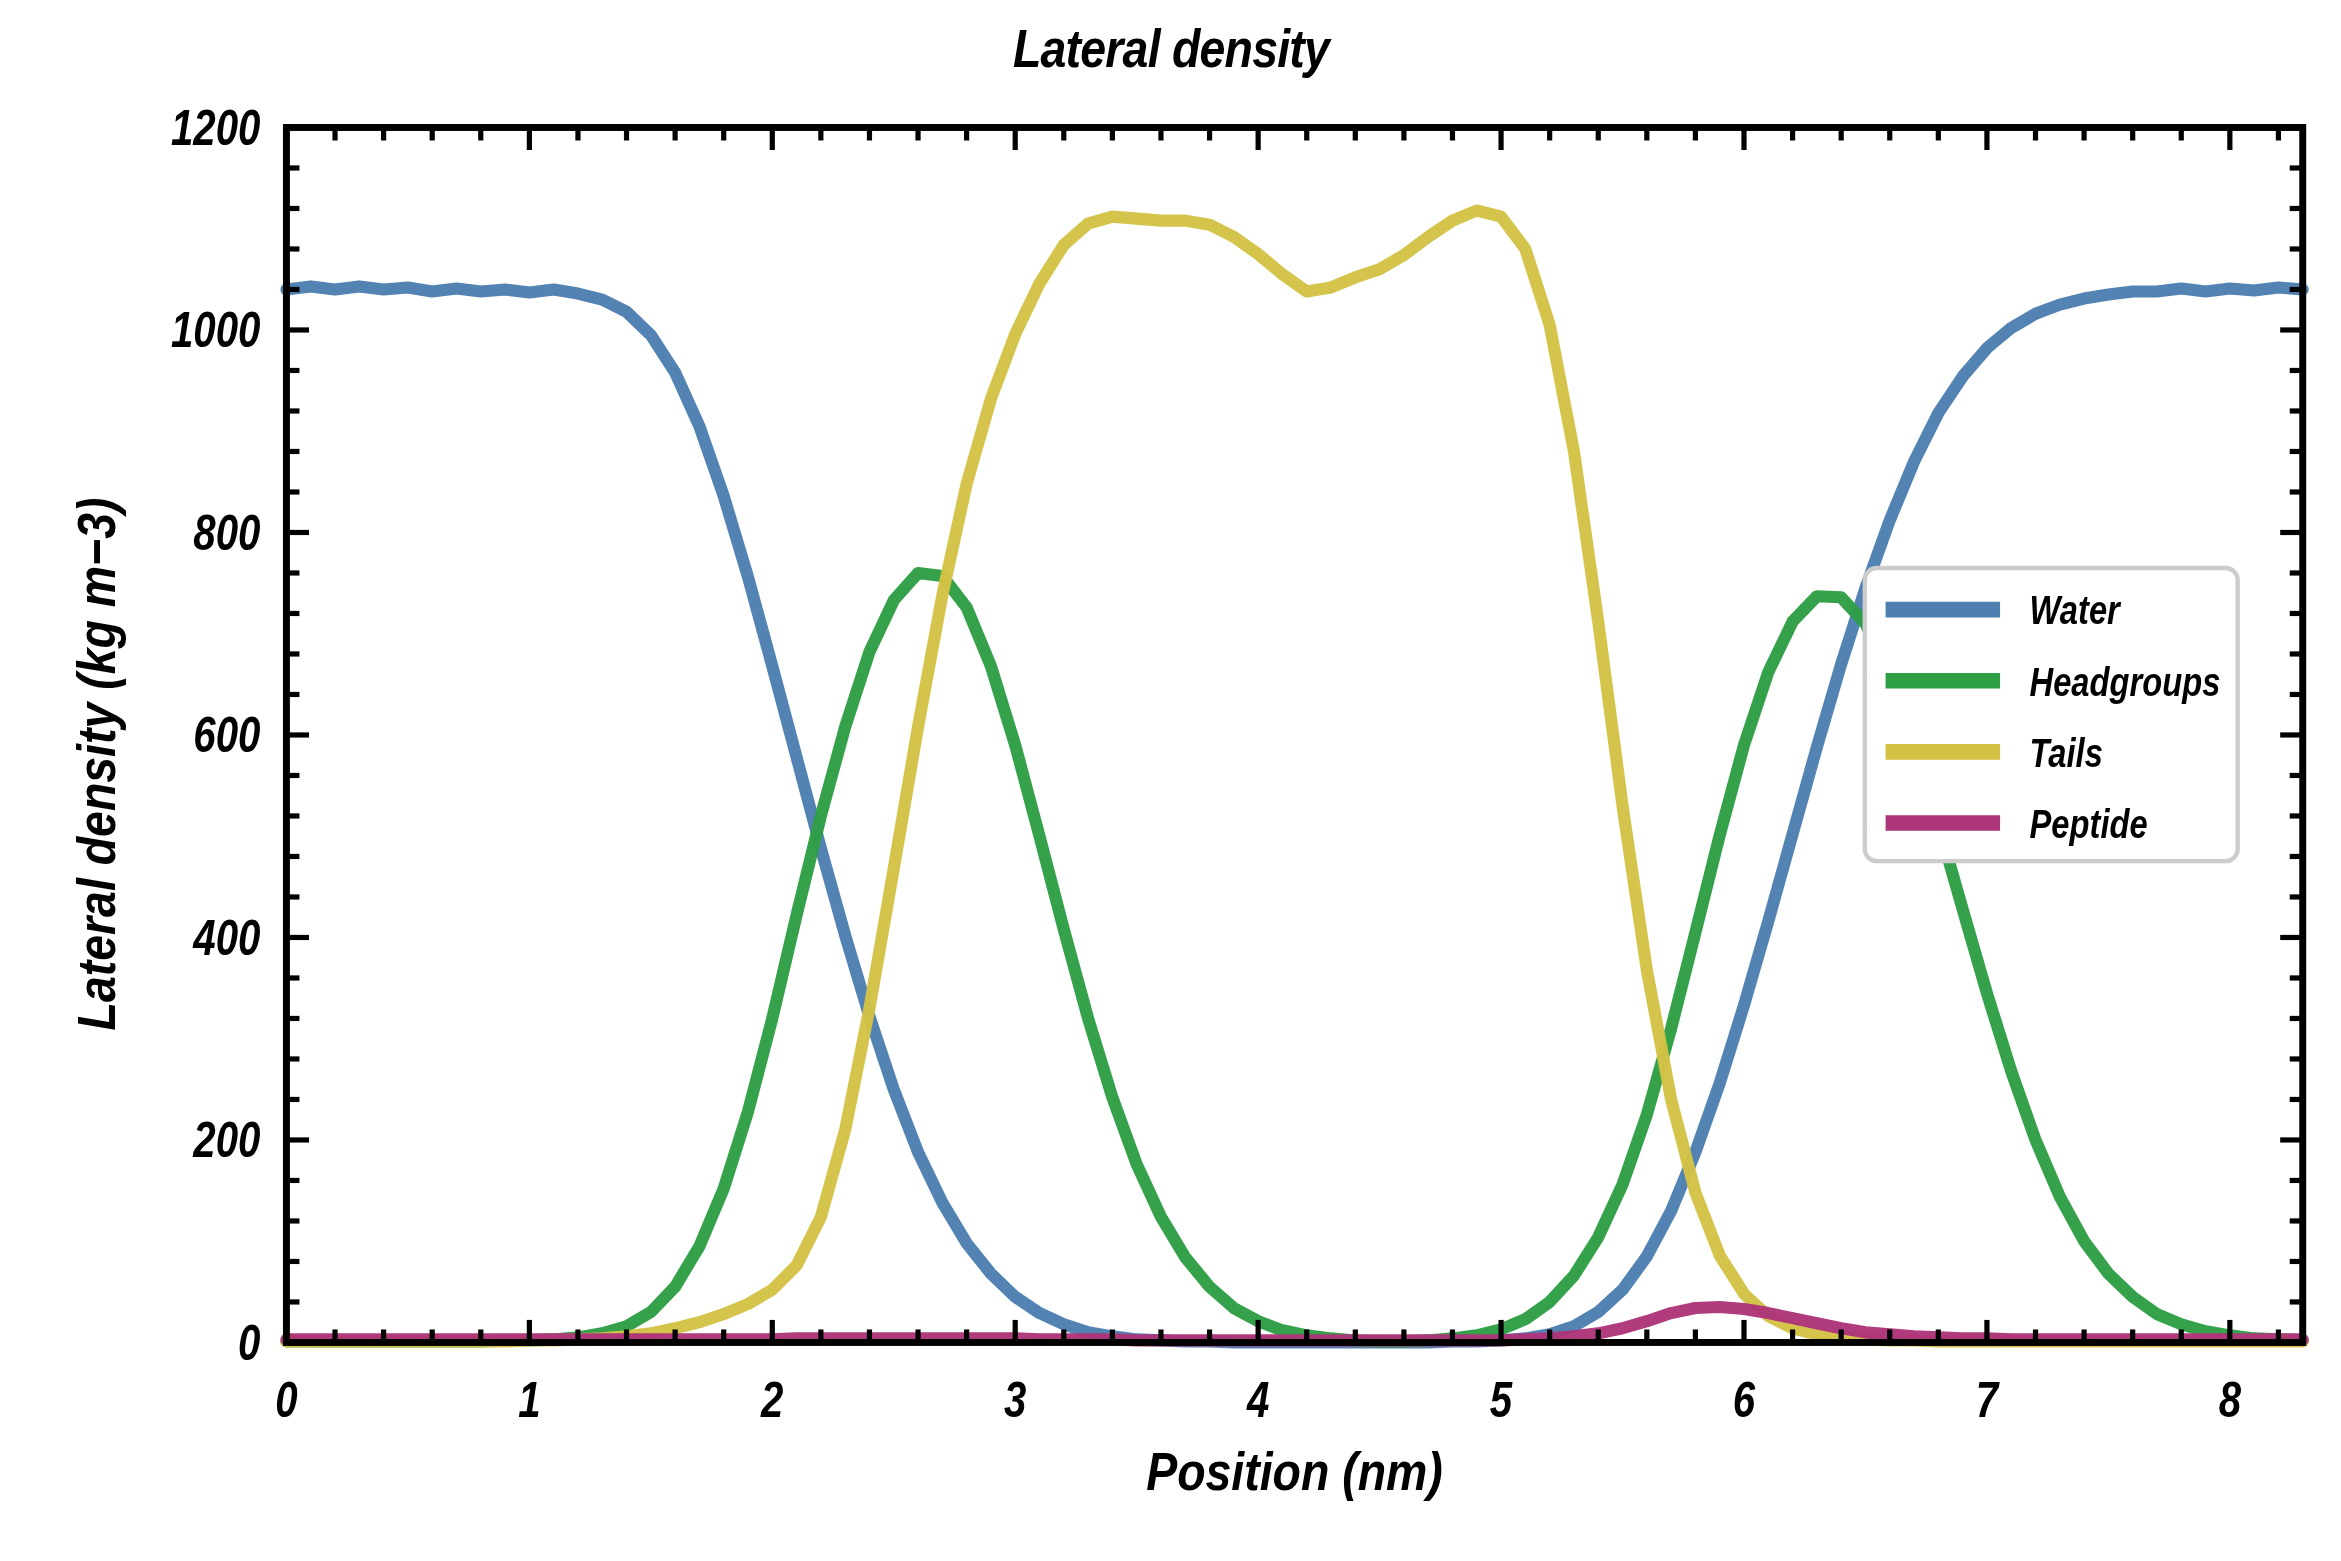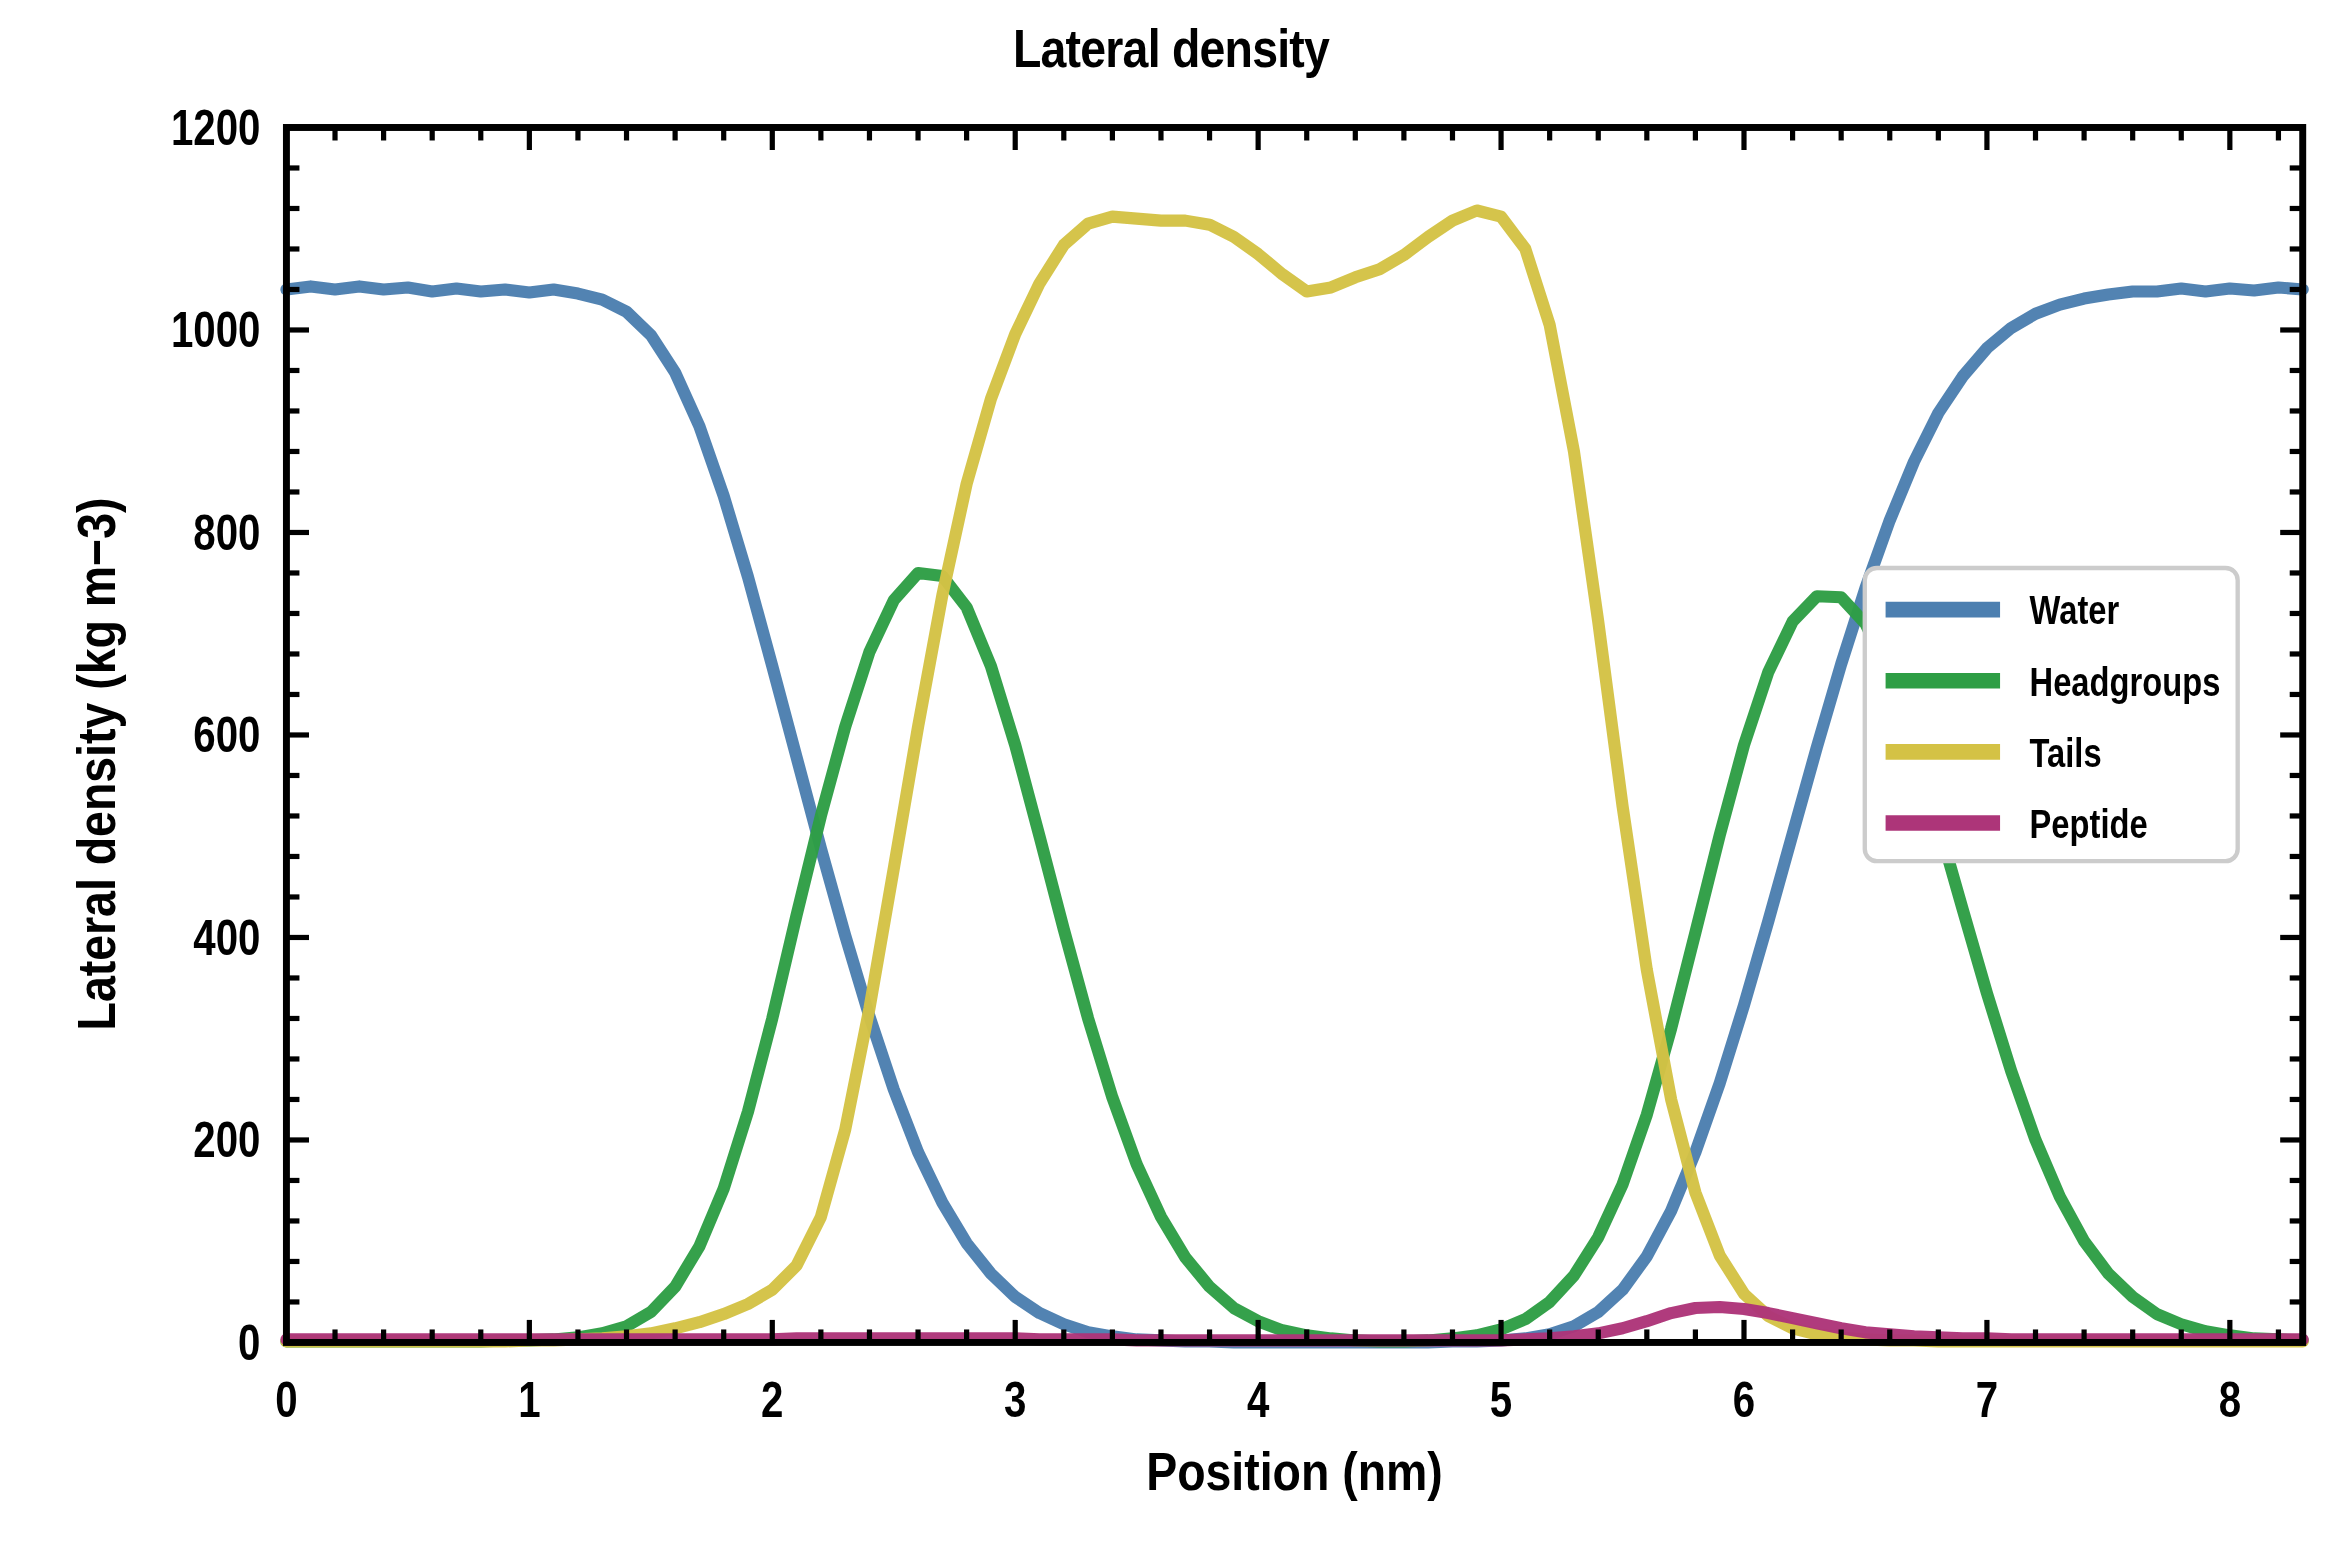--- a/index.html
+++ b/index.html
@@ -1,18 +1,18 @@
 <!DOCTYPE html>
 <html style="font-size:14px"><head>
 <meta charset="utf-8">
 <style>
   html,body{margin:0;padding:0;background:#ffffff;}
   body{width:2342px;height:1561px;overflow:hidden;
        font-family:"Liberation Sans","DejaVu Sans",sans-serif;}
-  #figure{position:relative;width:2342px;height:1561px;background:#fff;}
+  #figure{position:relative;width:2342px;height:1561px;background:#fff;font-style:italic;}
   .chart-title{
     position:absolute;left:0;top:17.3px;width:2342px;text-align:center;
     font-size:54px;font-weight:bold;color:#000;letter-spacing:-0.9px;
     transform:scaleX(0.86);transform-origin:center top;
   }
   .xlabel{
     position:absolute;left:286px;top:1440px;width:2017px;text-align:center;
     font-size:54px;font-weight:bold;color:#000;
     transform:scaleX(0.86);transform-origin:center top;
   }

